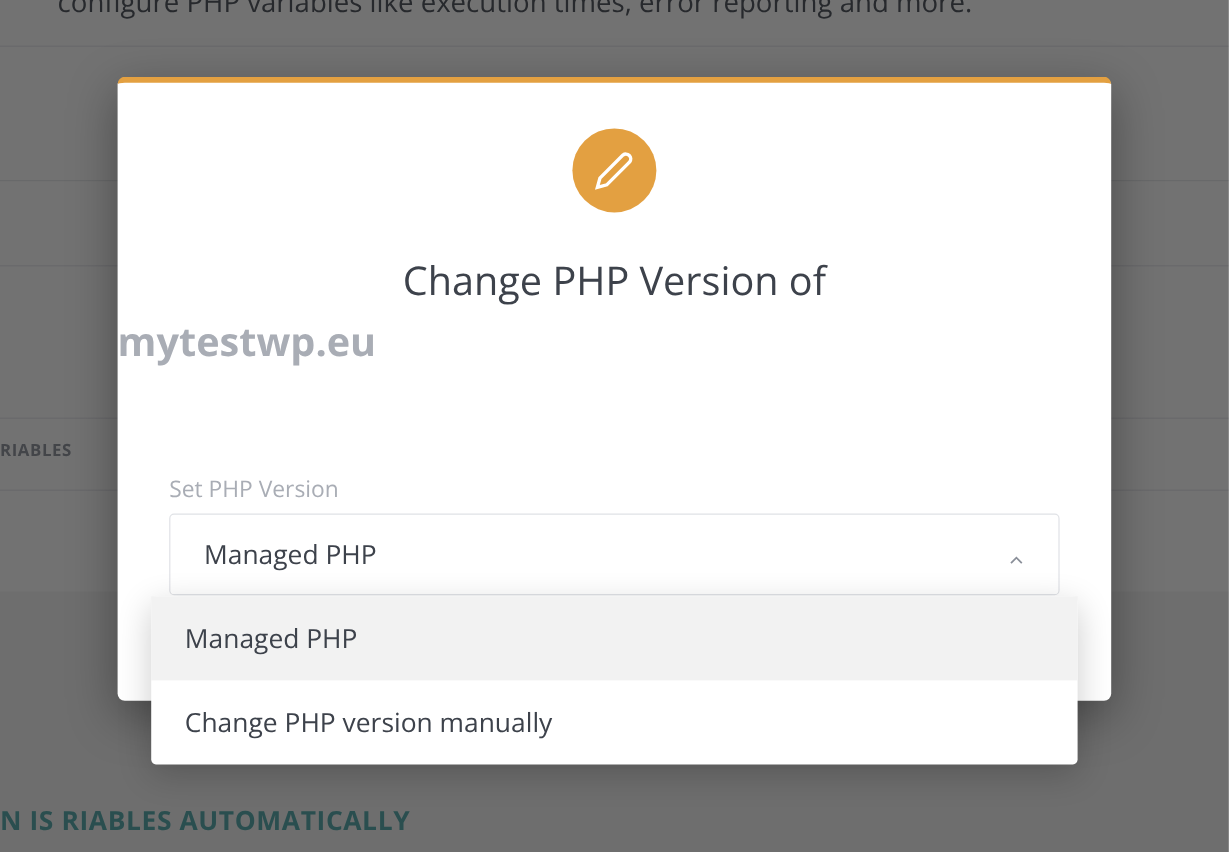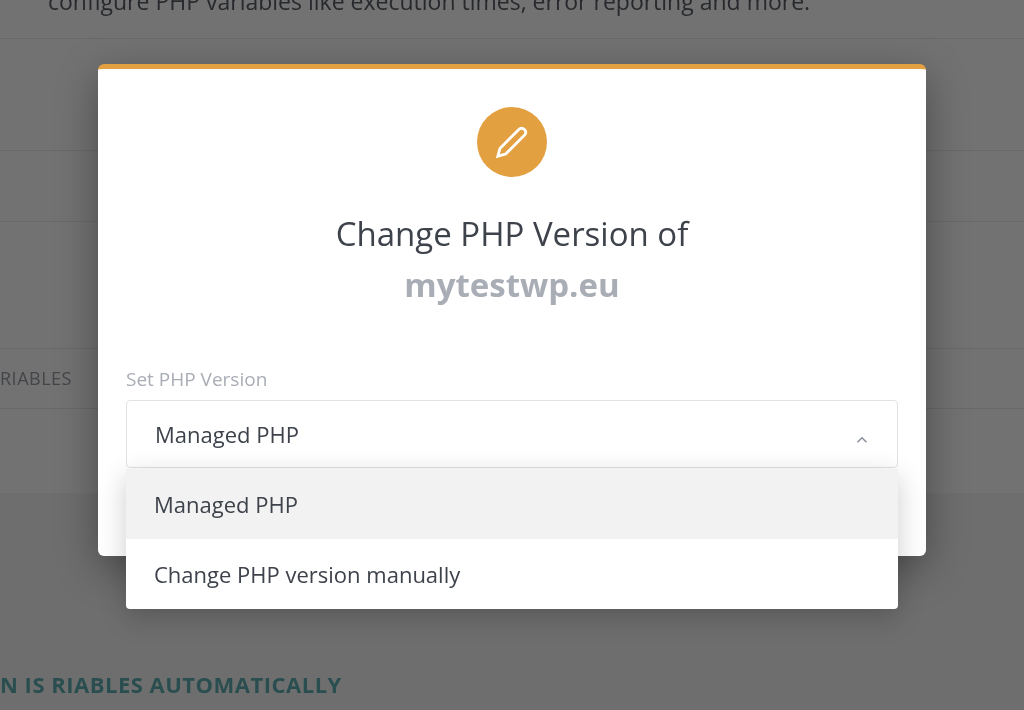--- a/index.html
+++ b/index.html
@@ -21,24 +21,24 @@
       top: -15px;
       left: 48px;
       font-size: 23px;
       color: #444a53;
       font-weight: 400;
     }
     .bg-tab {
       position: absolute;
       top: 366px;
       left: 0;
-      font-size: 18px;
+      font-size: 14px;
       color: #8a8f99;
       letter-spacing: 0.5px;
-      font-weight: 400;
+      font-weight: 700;
     }
     .bg-hr1 {
       position: absolute;
       top: 38px;
       left: 0; right: 0;
       height: 1px;
       background: #e6e8eb;
     }
     .bg-hr2 {
       position: absolute;
@@ -119,29 +119,28 @@
       stroke-width: 2;
     }
     .modal-title {
       text-align: center;
       font-size: 33px;
       color: #3d424b;
       font-weight: 400;
       margin-top: 34px;
     }
     .modal-sub {
-      text-align: center;
       font-size: 33px;
       color: #a9adb5;
       font-weight: 700;
       margin-top: 6px;
     }
     .field-wrap {
-      padding: 0 28px;
-      margin-top: 59px;
+      padding: 0 43px;
+      margin-top: 87px;
       position: relative;
     }
     .field-label {
       font-size: 19px;
       color: #a9adb5;
       font-weight: 400;
       margin-bottom: 8px;
     }
     .select-box {
       border: 1px solid #e0e2e6;

